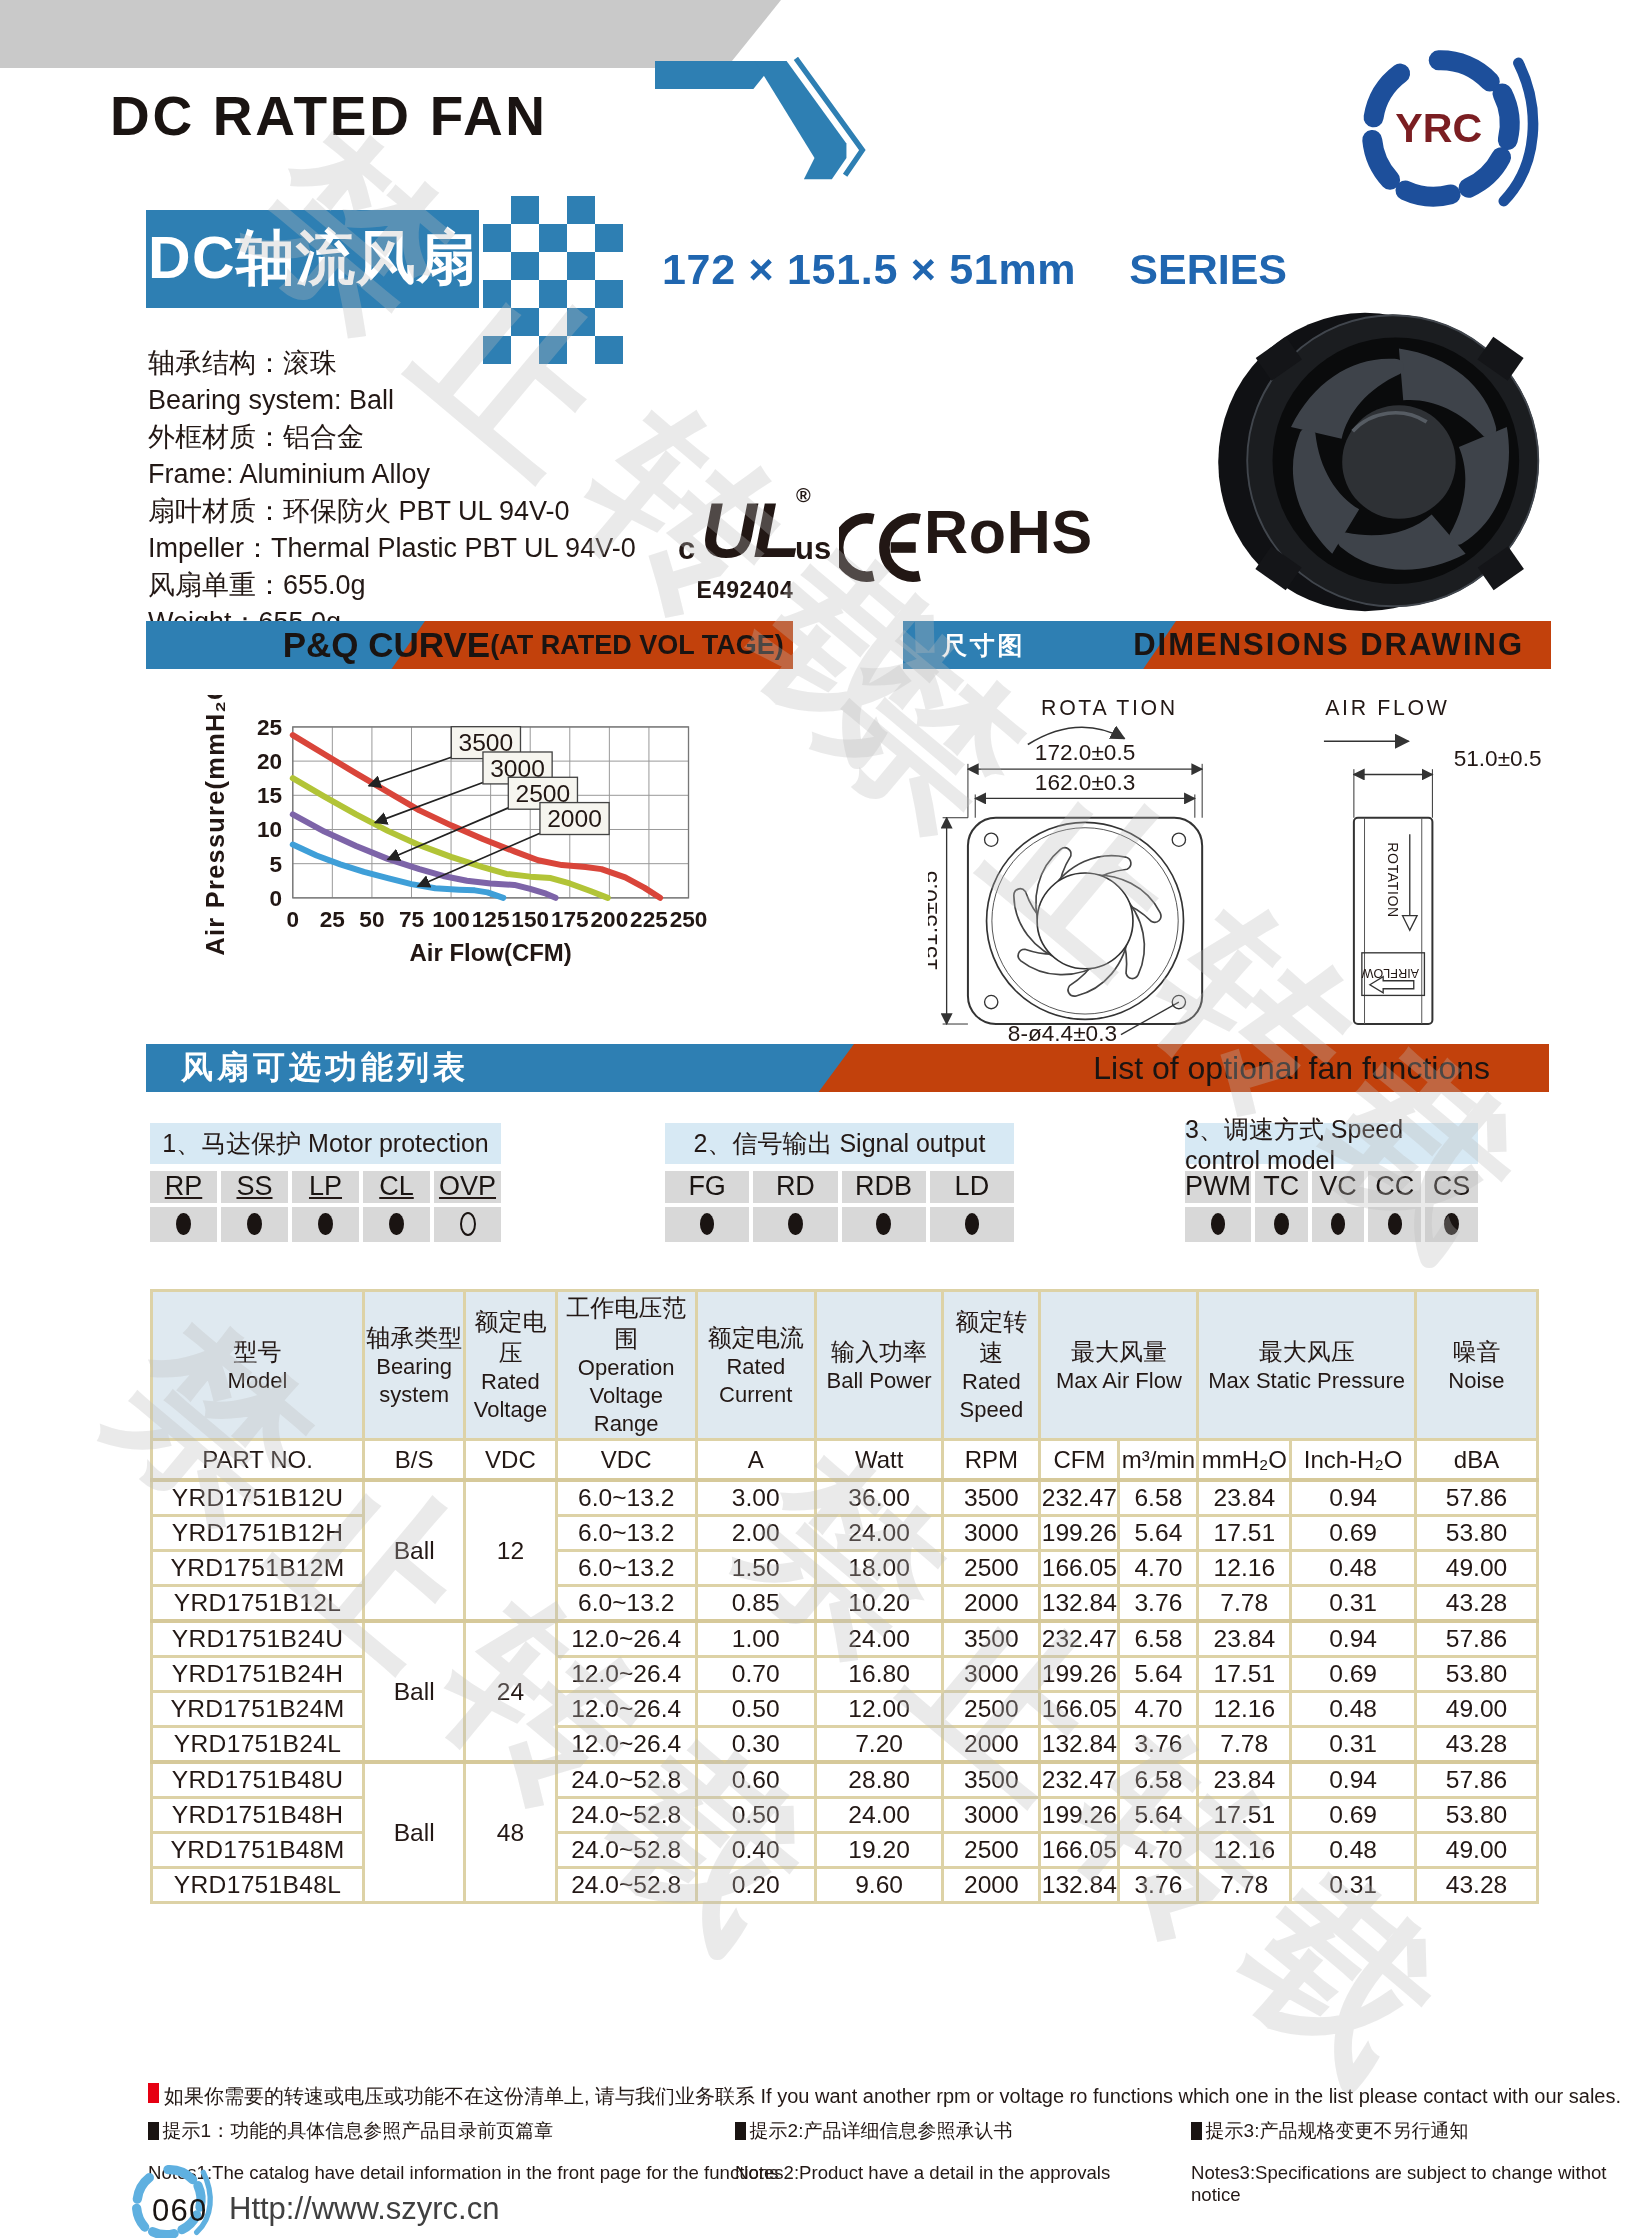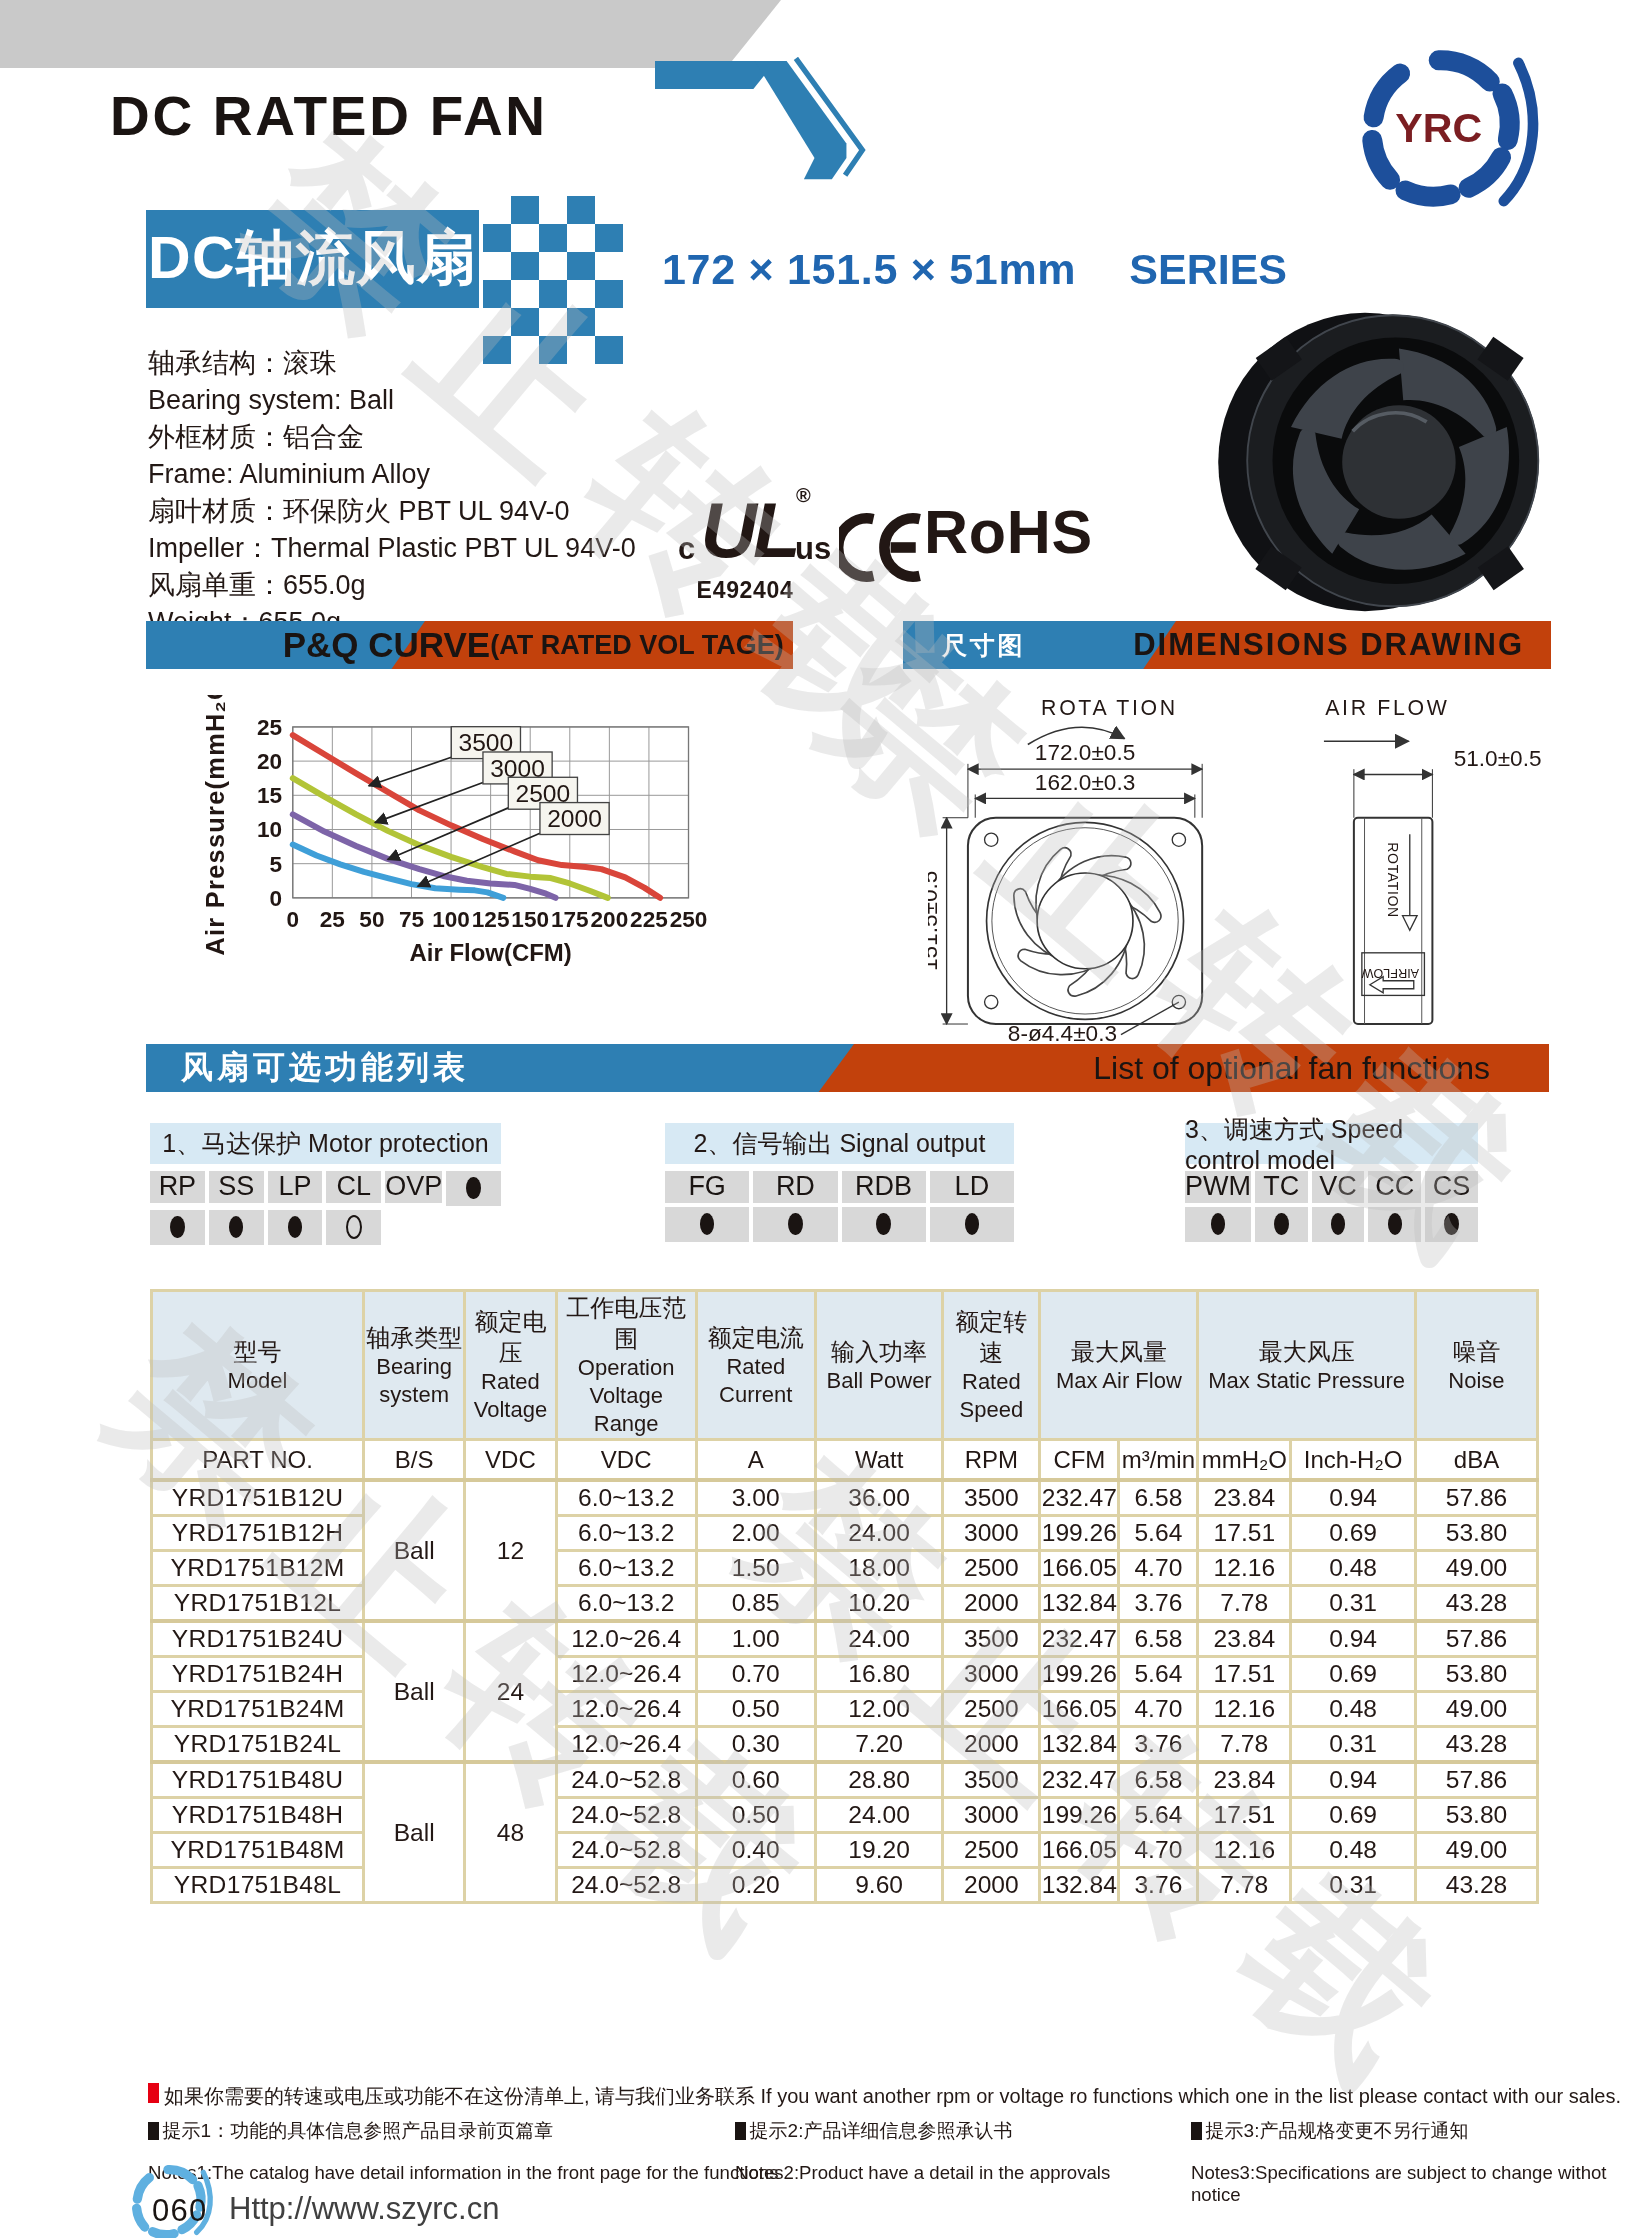--- a/index.html
+++ b/index.html
@@ -317,21 +317,21 @@
   </svg>
 
   <div class="abs sec-banner" style="left:146px;top:1044px;width:1403px;">
     <div class="sec-blue" style="width:708px;clip-path:polygon(0 0,100% 0,95% 100%,0 100%);"></div>
     <div class="fn-cn">风扇可选功能列表</div>
     <div class="fn-en">List of optional fan functions</div>
   </div>
 
   <div class="abs fgroup" style="left:150px;top:1123px;width:351px;">
     <div class="fg-title">1、马达保护 Motor protection</div>
-    <div class="fg-grid" id="fg-0" style="grid-template-columns: repeat(6, 1fr);">
+    <div class="fg-grid" id="fg-0" style="grid-template-columns: repeat(5, 1fr); text-decoration: underline;">
         <div class="fg-cell">RP</div>
         <div class="fg-cell">SS</div>
         <div class="fg-cell">LP</div>
         <div class="fg-cell">CL</div>
         <div class="fg-cell">OVP</div>
         <div class="fg-dotcell">
           <span class="dot"></span>
         </div>
         <div class="fg-dotcell">
           <span class="dot"></span>

